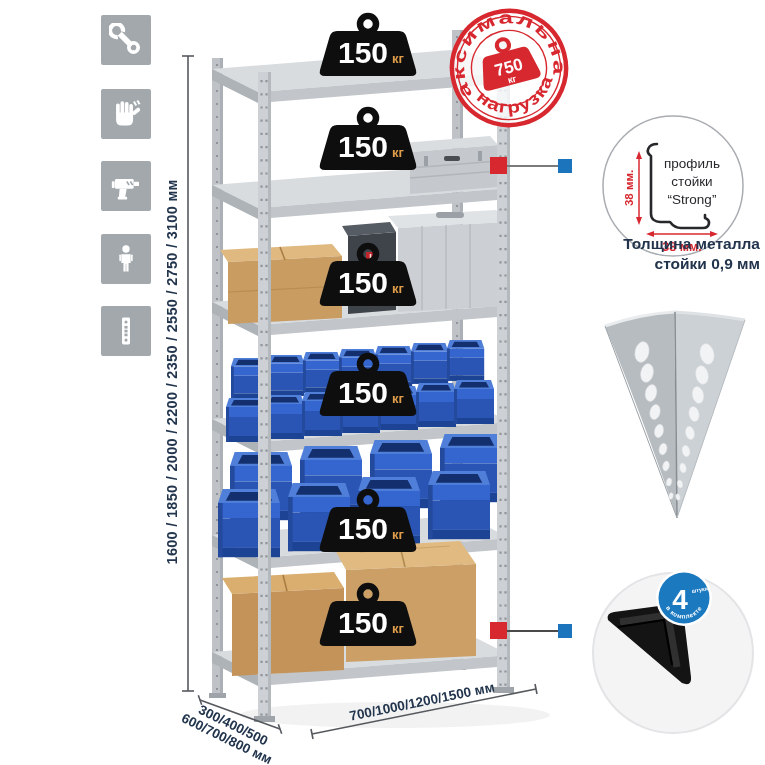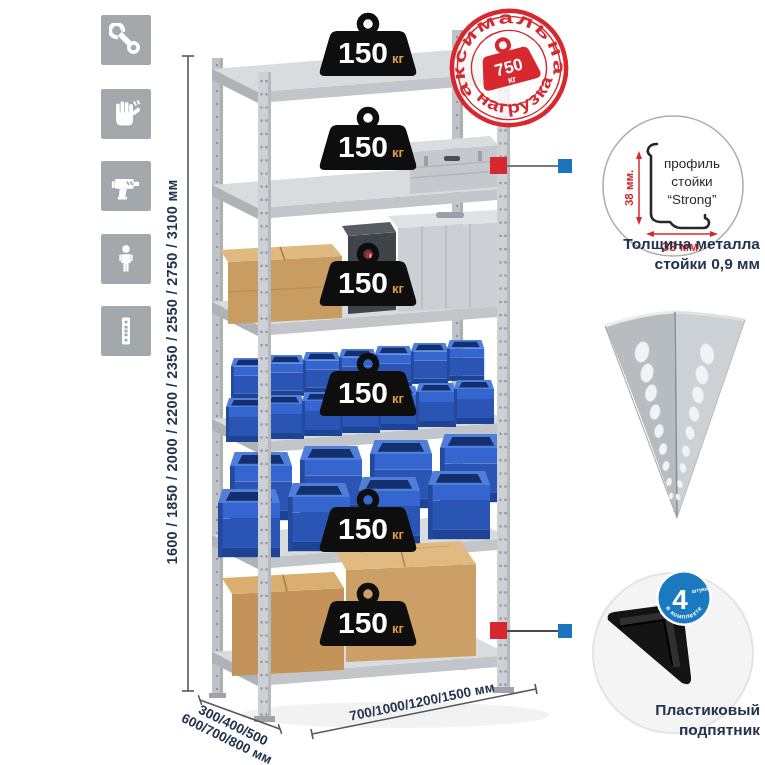--- a/index.html
+++ b/index.html
@@ -377,24 +377,20 @@
       <defs>
           <path id="footArc" d="M75.8 36.6 A20.5 20.5 0 0 0 116.2 36.6" fill="none"></path>
         </defs>
       <text x="92" y="44" text-anchor="middle" font-size="28" font-weight="bold" fill="#ffffff">4</text>
       <text x="104" y="28" font-size="5.5" font-weight="bold" fill="#ffffff" transform="rotate(-10 104 28)">штуки</text>
       <text font-size="6.2" font-weight="bold" fill="#ffffff" letter-spacing=".6">
         <textPath href="#footArc" startOffset="50%" text-anchor="middle">в комплекте</textPath>
       </text>
     </g>
   </svg>
-  <div class="caption" style="left:588px;top:700px;width:172px">
-    <span>Пластиковый</span><br>
-    <span>подпятник</span>
-  </div>
 
   <div class="dim-label rot-depth" style="left:150px;top:717px;width:160px">
     <span>300/400/500</span><br>
     <span>600/700/800 мм</span>
   </div>
   <div class="dim-label rot-width" style="left:302px;top:694px;width:240px">
     <span>700/1000/1200/1500 мм</span>
   </div>
 
 </div>

